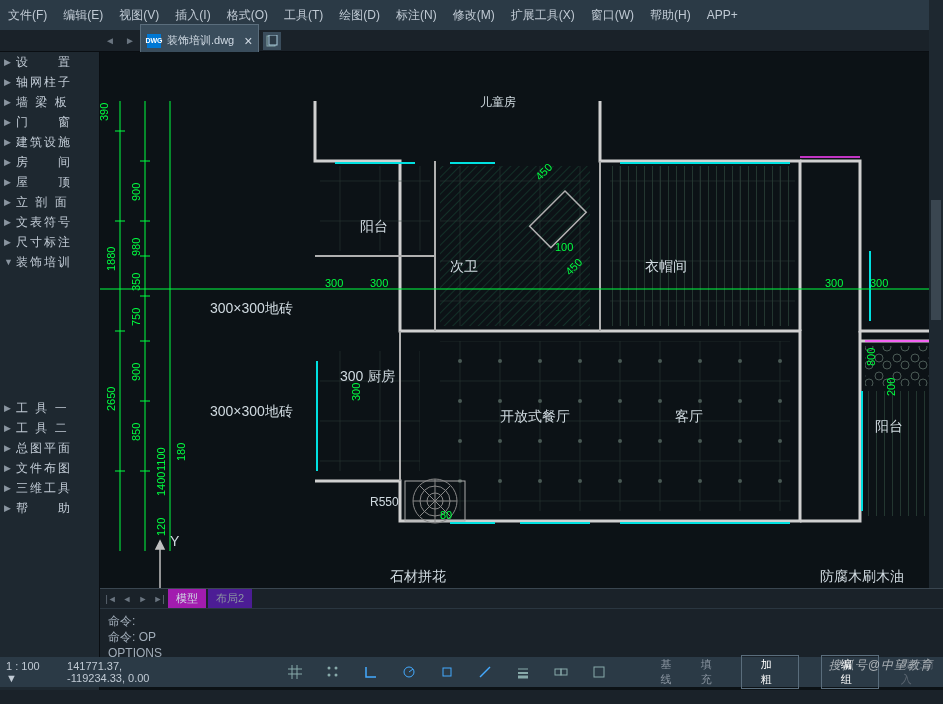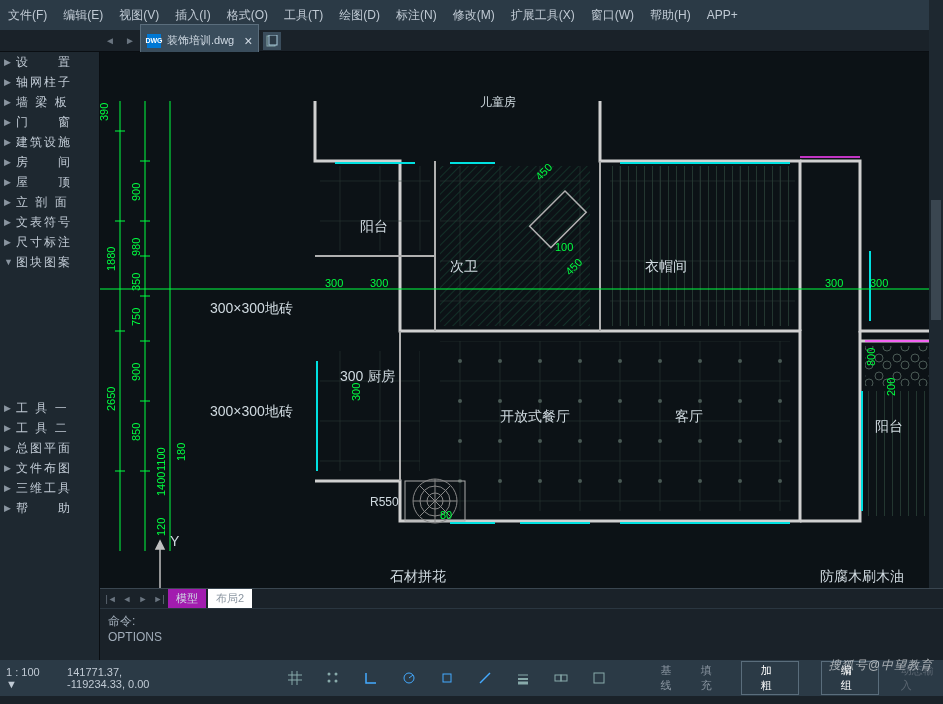--- a/index.html
+++ b/index.html
@@ -23,27 +23,27 @@
 .icn-yel{background:linear-gradient(#ffd040,#cc9020)}
 .icn-grn{background:linear-gradient(#60e060,#20a020)}
 .icn-line{border-top:2px solid #ff4040;margin-top:6px;height:2px}
 .icn-hatch{background:repeating-linear-gradient(45deg,#888,#888 1px,transparent 1px,transparent 3px)}
 .canvas{flex:1;background:#0c1216;position:relative;overflow:hidden}
 .drawing{position:absolute;left:0;top:0;width:100%;height:100%}
 .drawing text{font-family:SimSun,sans-serif}
 .cmdarea{position:absolute;left:100px;bottom:22px;right:0;height:94px;background:#1a2229;border-top:1px solid #3a4650;display:flex;flex-direction:column}
 .tabbar{height:20px;background:#1a2229;display:flex;align-items:center;gap:2px;padding:0 4px;border-bottom:1px solid #2a3640}
 .tabbar .tb{width:14px;height:14px;color:#6a7580;font-size:9px;display:flex;align-items:center;justify-content:center}
-.tabbar .tab{padding:2px 8px;font-size:11px;background:#ffffff;color:#8a95a0}
+.tabbar .tab{padding:2px 8px;font-size:11px;background:#4c1d95;color:#8a95a0}
 .tabbar .tab.act{background:#a21caf;color:#d0dae4}
 .cmdtext{flex:1;padding:4px 8px;font-size:12px;color:#a0acb8;line-height:16px;overflow:hidden}
 .cmdinput{height:20px;background:#0c1216;border-top:1px solid #2a3640;display:flex;align-items:center;padding:0 6px;font-size:12px}
 .cmdinput .cursor{width:1px;height:14px;background:#fff;animation:blink 1s infinite}
 @keyframes blink{50%{opacity:0}}
-.statusbar{position:absolute;bottom:8px;left:0;right:0;height:36px;background:#2b3a46;display:flex;align-items:center;padding:0 6px;gap:22px;font-size:11px}
+.statusbar{position:absolute;bottom:17px;left:0;right:0;height:30px;background:#2b3a46;display:flex;align-items:center;padding:0 6px;gap:22px;font-size:11px}
 .statusbar .sbtn{width:18px;height:18px;display:flex;align-items:center;justify-content:center;border:1px solid transparent}
 .statusbar .sbtn svg{width:14px;height:14px}
 .statusbar .txt{color:#8a95a0}
 .statusbar .txt.act{color:#fff;border:1px solid #5a6d7c;padding:1px 19px}
 .watermark{position:absolute;right:10px;bottom:30px;font-size:12px;color:rgba(255,255,255,0.6);font-style:italic;letter-spacing:1px;pointer-events:none}
 .scrollbar-v{position:absolute;right:0;top:0;bottom:114px;width:14px;background:#1e2830}
 .scrollbar-v .thumb{position:absolute;left:2px;right:2px;top:200px;height:120px;background:#3a4650}
 </style>
 </head>
 <body>
@@ -120,21 +120,21 @@
           <span class="arrow">▶</span>
           <span>文表符号</span>
         </div>
         <div class="sbitem">
           <span class="arrow">▶</span>
           <span>尺寸标注</span>
         </div>
       </div>
 <div class="sbitem">
         <span class="arrow">▼</span>
-        <span>图块图案</span>
+        <span>装饰培训</span>
       </div>
 <div style="height:6px"></div>
 <div style="height:120px"></div>
 <div id="sb-g4">
         <div class="sbitem">
           <span class="arrow">▶</span>
           <span>工 具 一</span>
         </div>
         <div class="sbitem">
           <span class="arrow">▶</span>
@@ -372,20 +372,21 @@
 <div class="tabbar">
 <span class="tb">|◄</span>
 <span class="tb">◄</span>
 <span class="tb">►</span>
 <span class="tb">►|</span>
 <span class="tab act">模型</span>
 <span class="tab">布局2</span>
 </div>
 <div class="cmdtext">
 <div>命令:</div>
+<div>命令: OP</div>
 <div>OPTIONS</div>
 </div>
 <div class="cmdinput">
 <span>命令:</span>&nbsp;<span class="cursor"></span>
 </div>
 </div>
 
 <div class="statusbar">
 <span>1 : 100 ▼</span>
 <span>141771.37, -119234.33, 0.00</span>

